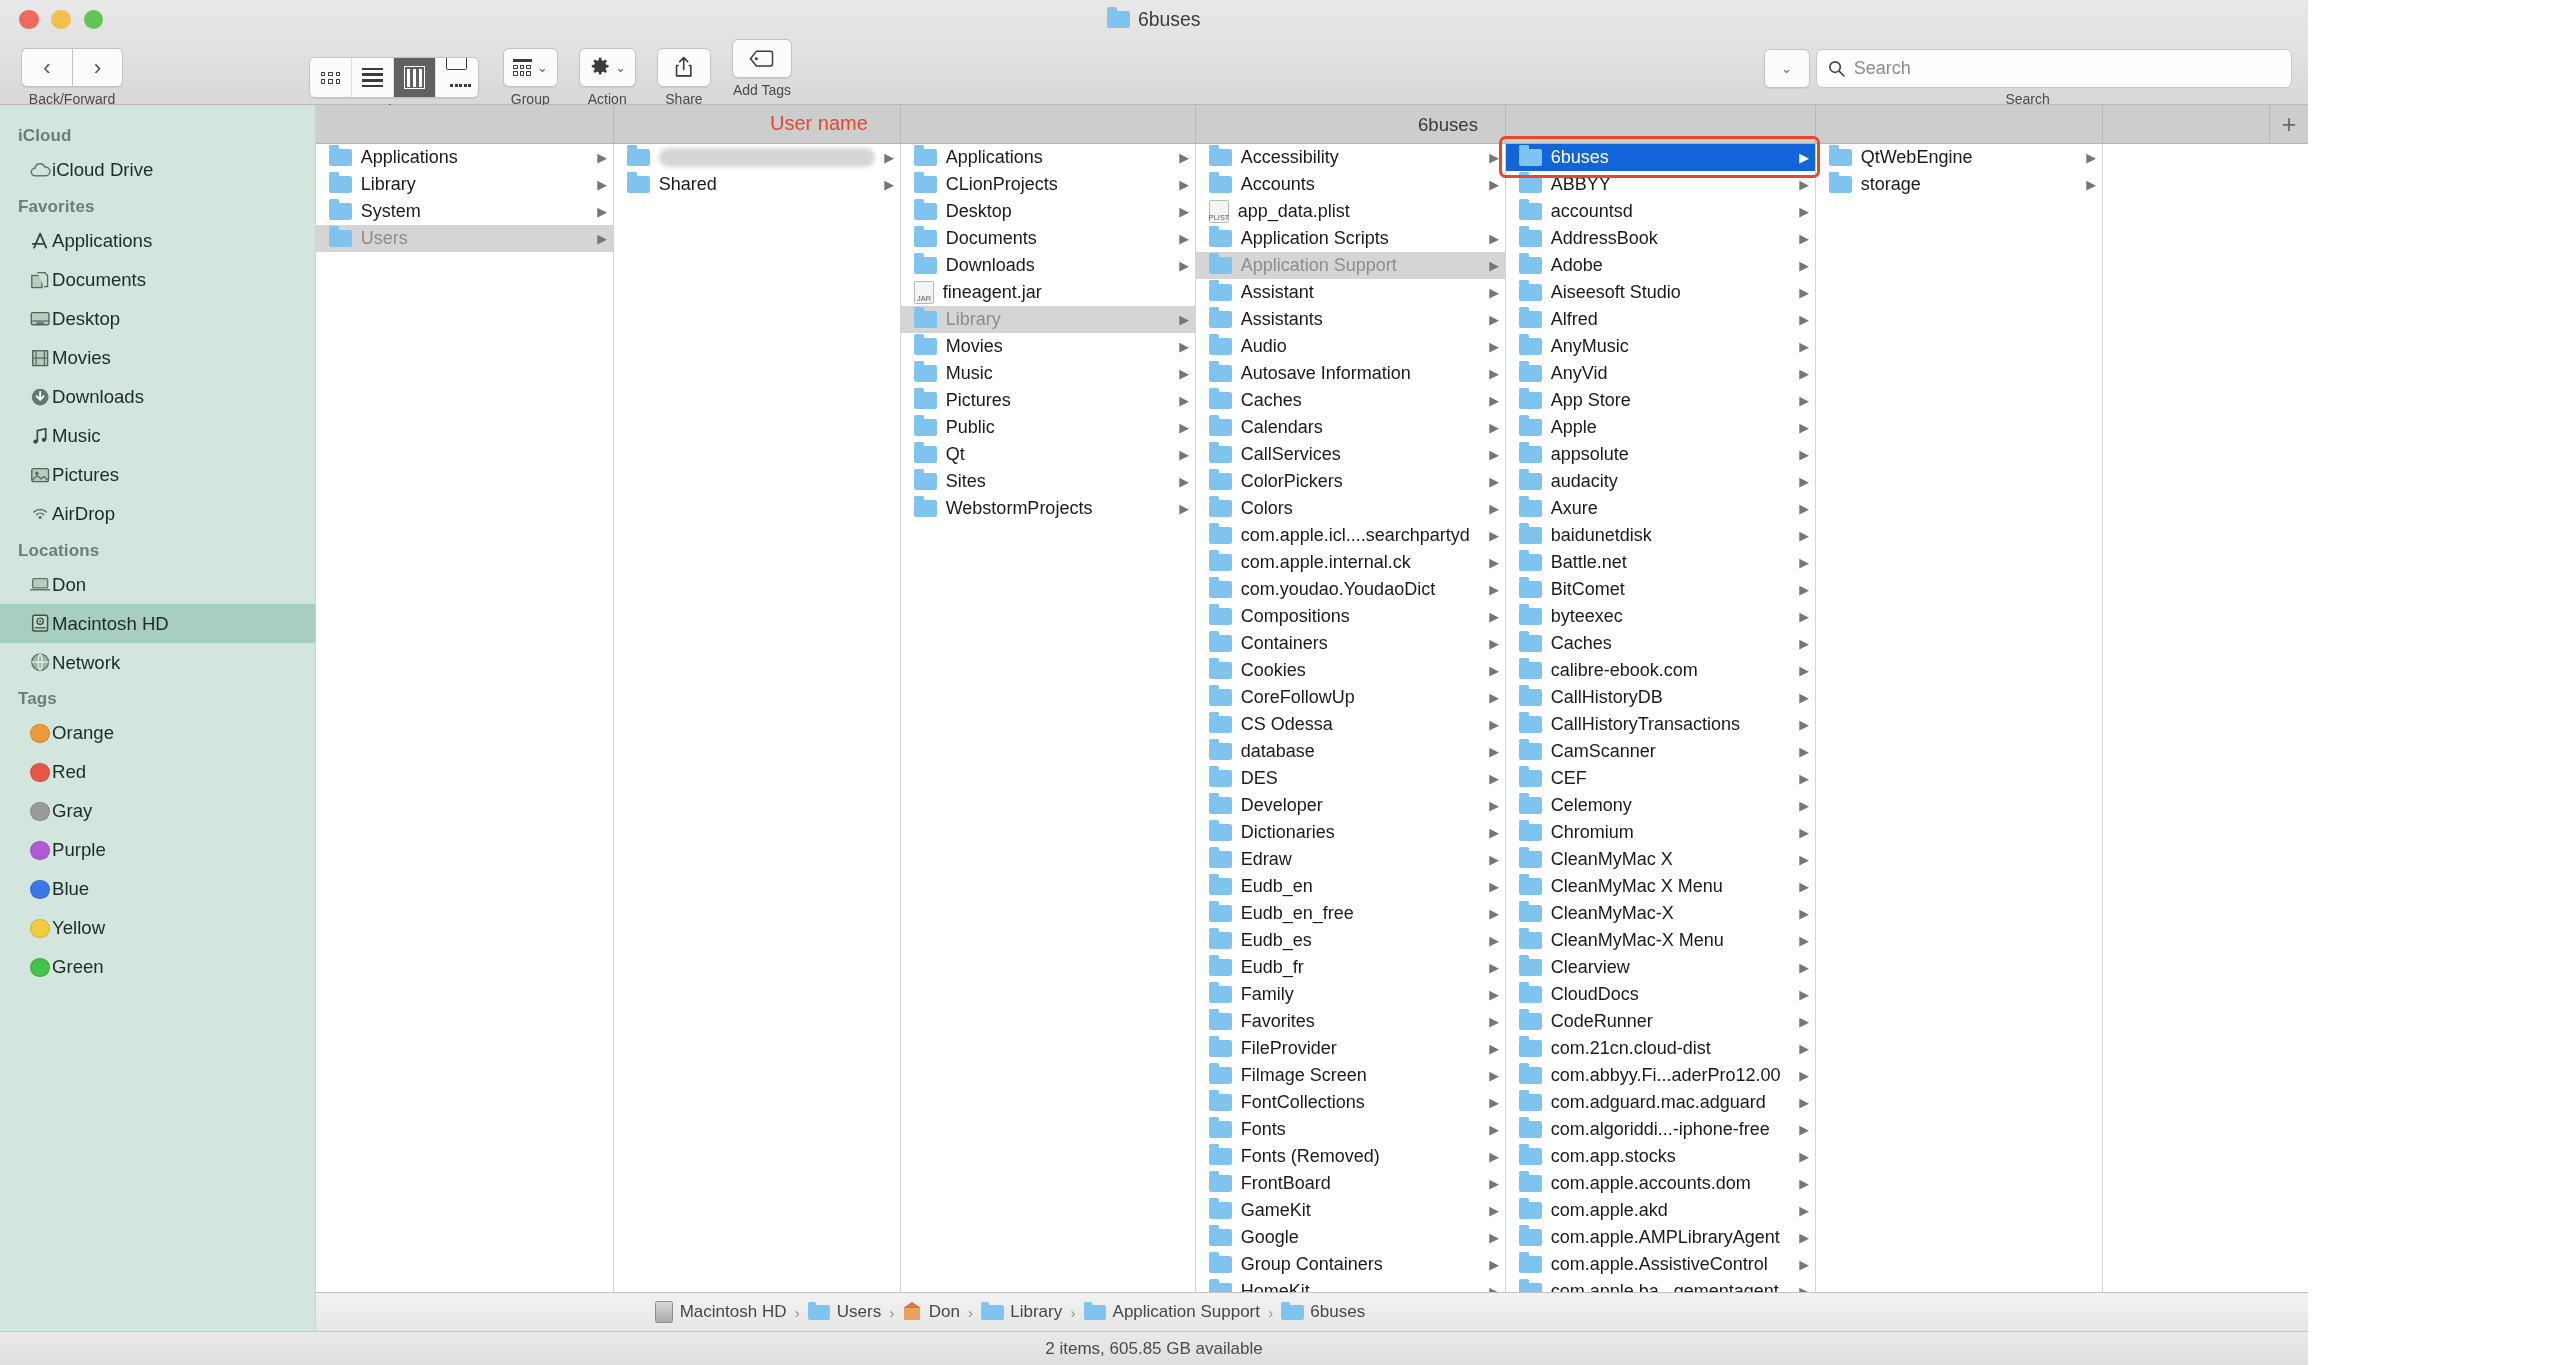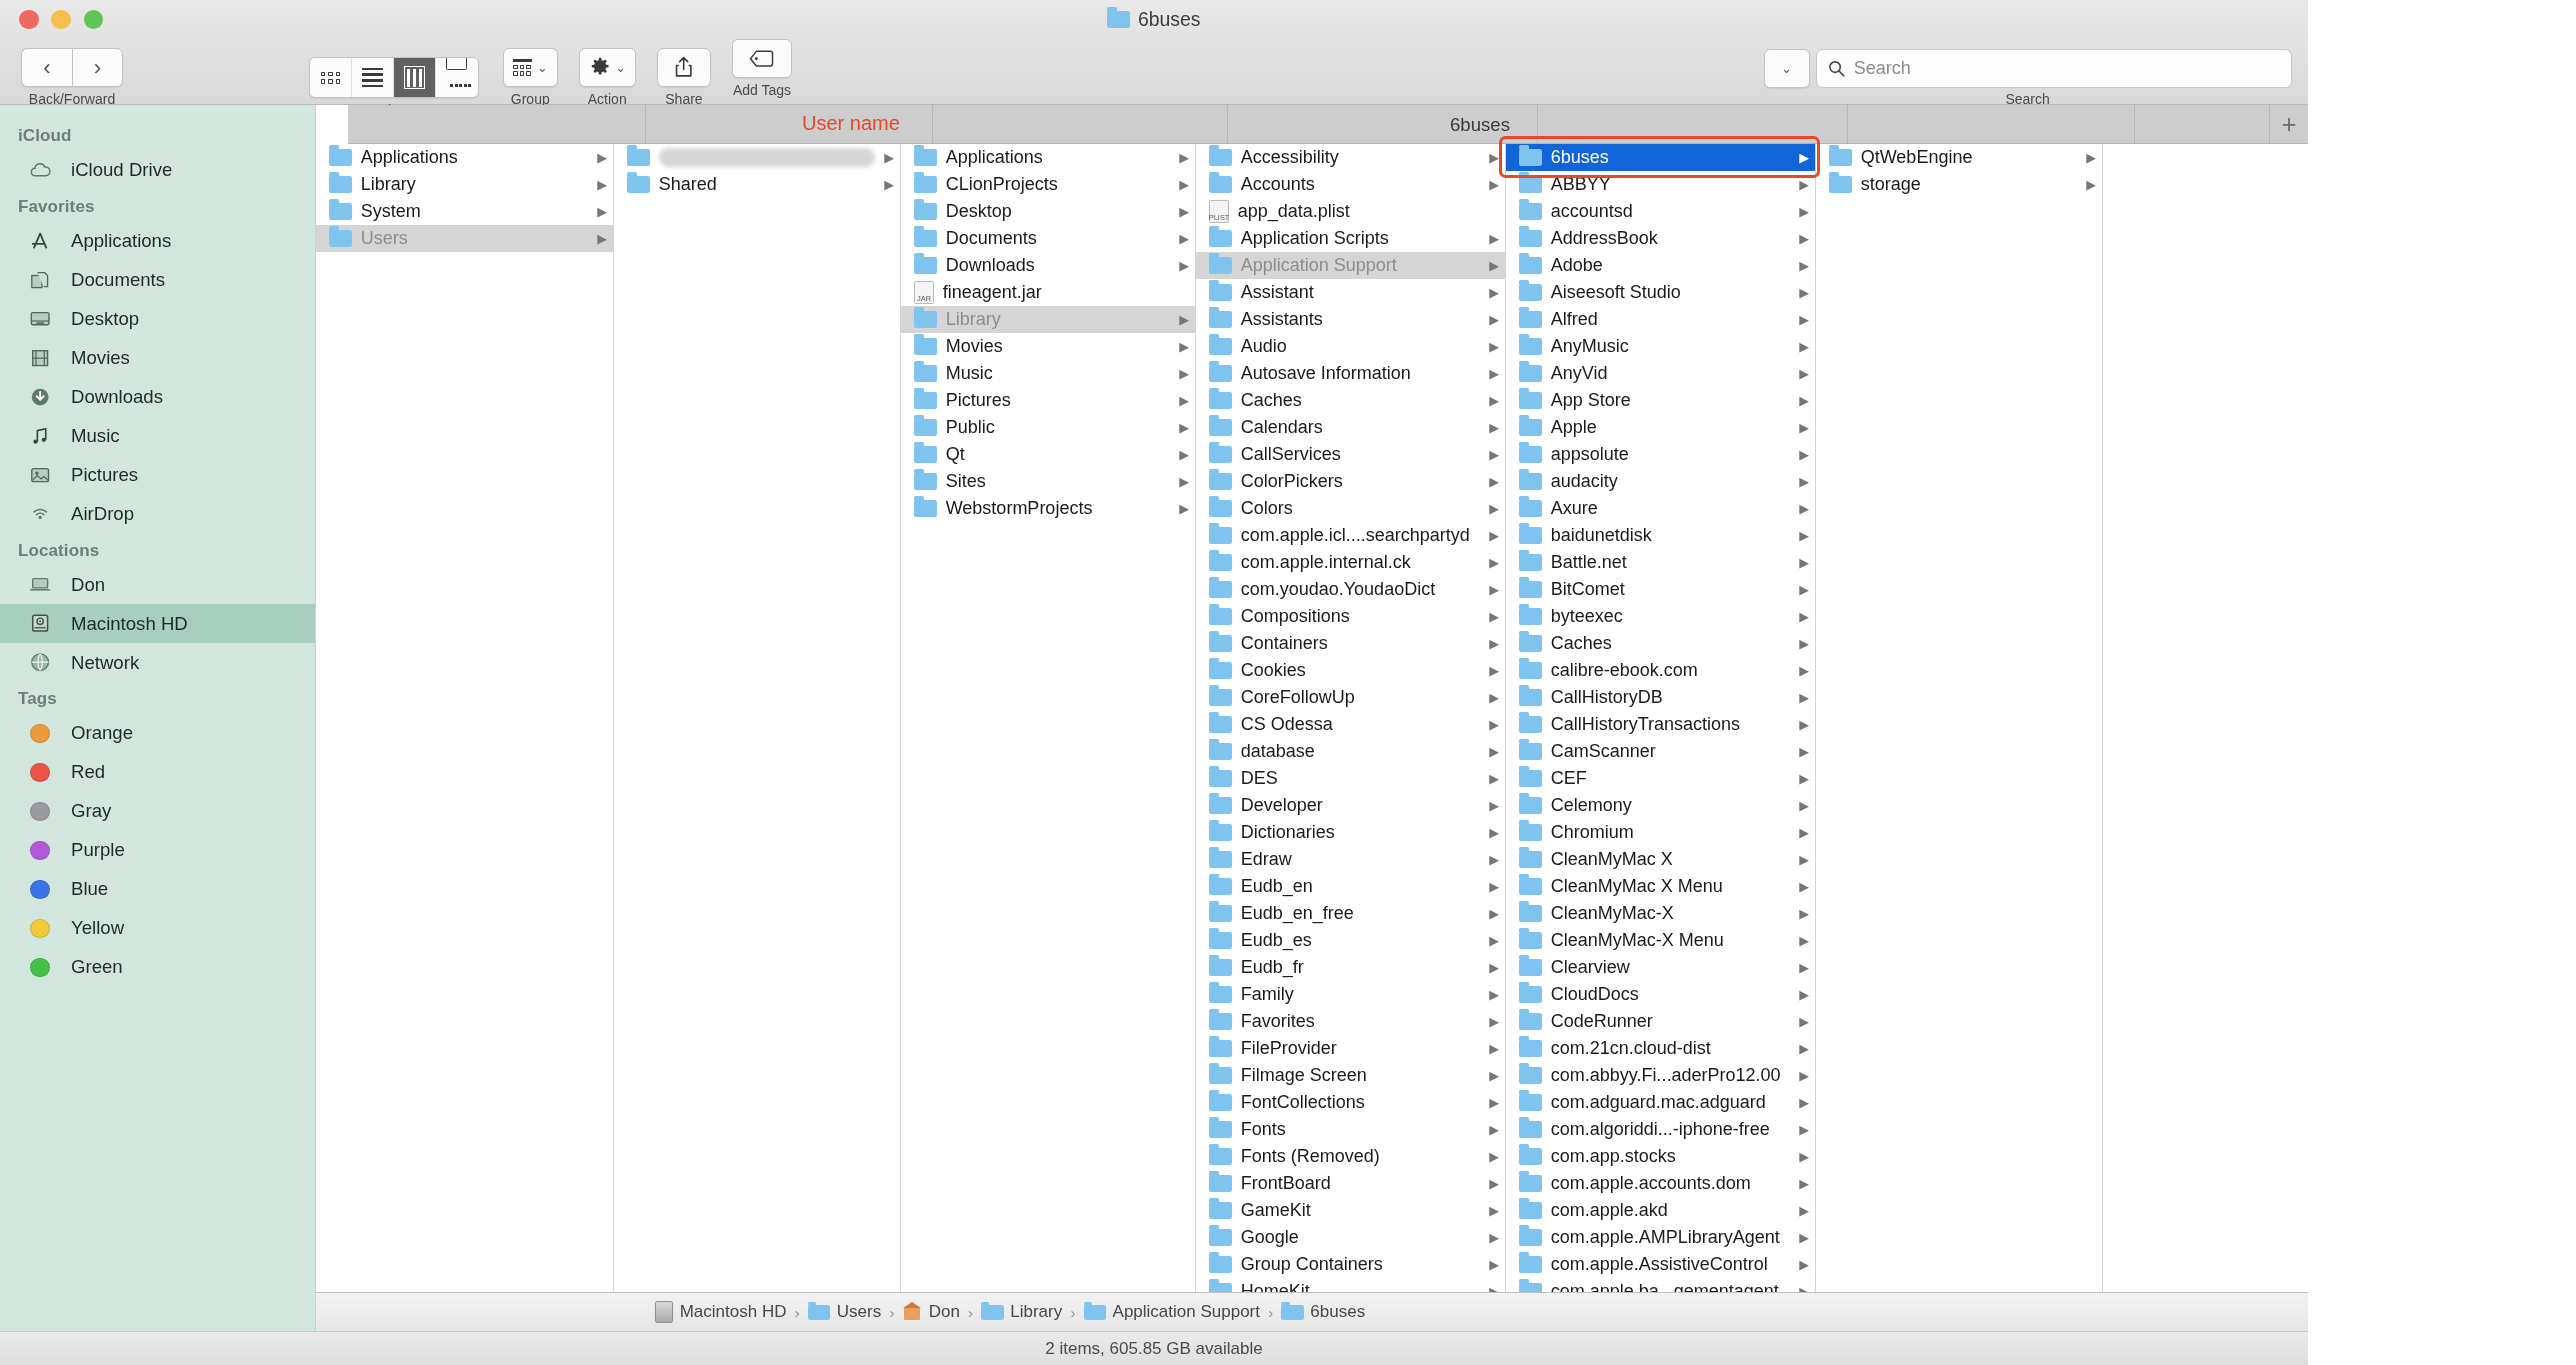--- a/index.html
+++ b/index.html
@@ -93,30 +93,30 @@
 
   
   .body { flex: 1; display: flex; min-height: 0; }
 
   
   .sidebar {
     width: 316px; flex: 0 0 316px; background: #d3e6dd;
     padding-top: 13.4px; overflow: hidden; border-right: 0.7px solid #c3d6cd;
   }
   .sb-head { font-size: 17px; color: #6e7d77; font-weight: 700; padding: 7.4px 0 4.5px 18px; letter-spacing: 0.1px; }
-  .sb-item { display: flex; align-items: center; gap: 19px; height: 39px; padding-left: 28px;
+  .sb-item { display: flex; align-items: center; gap: 0; height: 39px; padding-left: 28px;
              font-size: 18.6px; color: #1e2b26; }
   .sb-item.sel { background: #a8cec0; }
   .sb-ic { width: 24px; height: 24px; flex: 0 0 24px; display: flex; align-items: center; justify-content: center; }
   .tagdot { width: 19.4px; height: 19.4px; border-radius: 50%; border: 0.7px solid rgba(0,0,0,.12); }
 
   
   .colwrap { flex: 1; display: flex; flex-direction: column; min-width: 0; }
   .colheader { height: 39px; flex: 0 0 39px; background: #cdcdcd; border-bottom: 0.7px solid #b5b5b5;
-               display: flex; position: relative; margin-left: 32px; }
+               display: flex; position: relative; }
   .colheader .seg { border-right: 0.7px solid #b8b8b8; height: 100%; }
   .hdr-annotation { position: absolute; font-size: 20px; color: #e8472b; top: 6.7px; }
   .hdr-title { position: absolute; font-size: 18.6px; color: #3a3a3a; top: 9px; }
   .plusbtn { position: absolute; right: 0; top: 0; width: 39px; height: 39px;
              display: flex; align-items: center; justify-content: center;
              font-size: 25px; color: #6a6a6a; border-left: 0.7px solid #b8b8b8; }
 
   .columns { flex: 1; display: flex; min-height: 0; background: #ffffff; }
   .col { border-right: 0.7px solid #d4d4d4; overflow: hidden; background: #fff; flex: 0 0 auto; }
   .col.c1 { width: 298px; }

